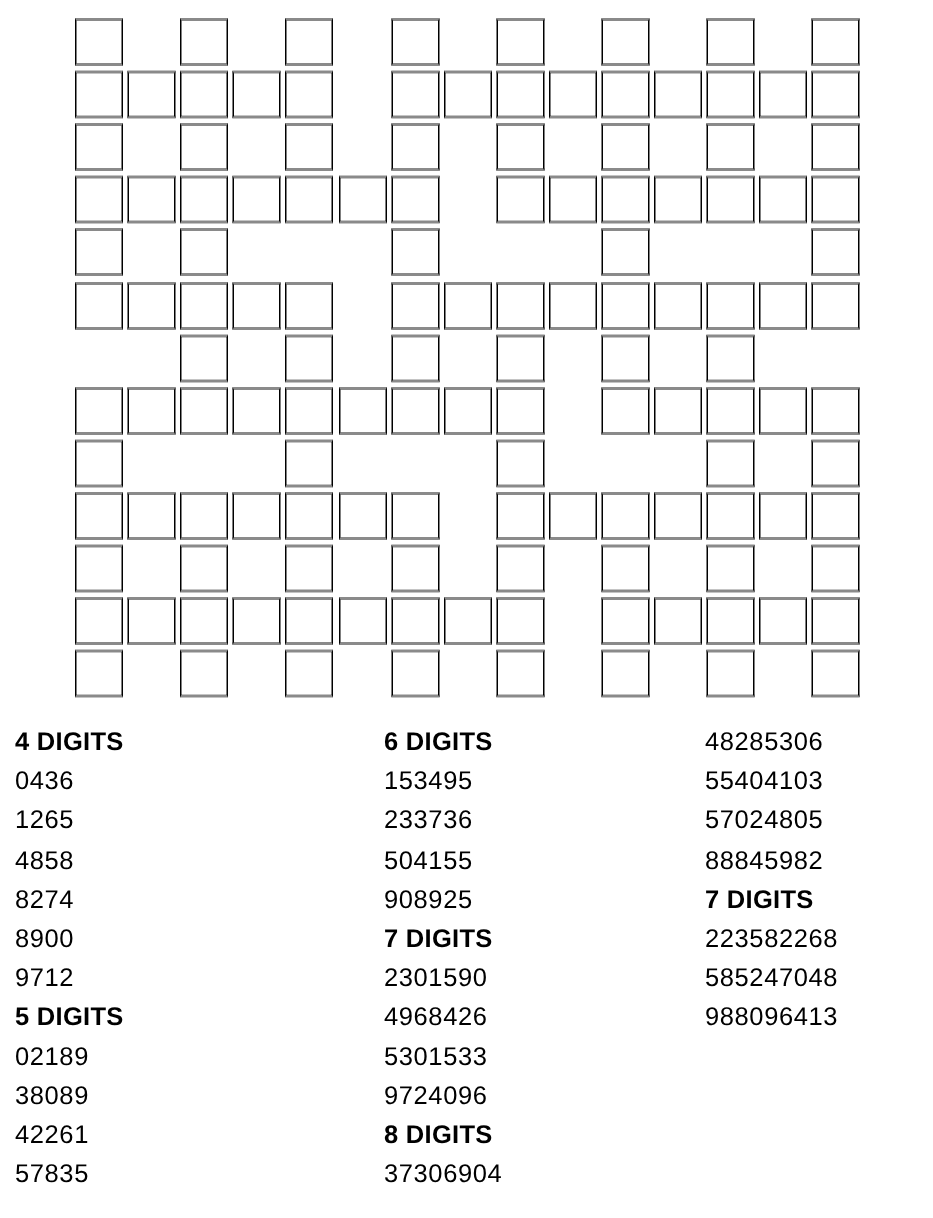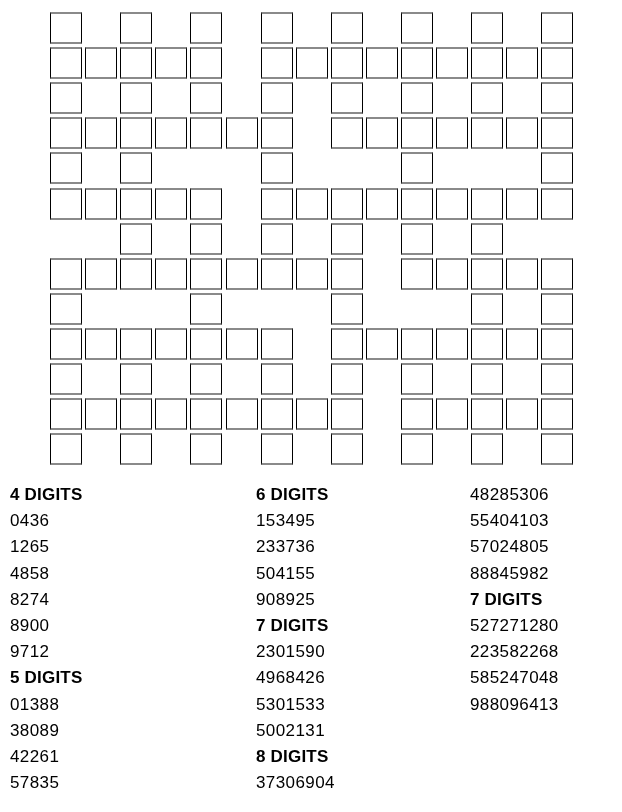--- a/index.html
+++ b/index.html
@@ -173,43 +173,42 @@
 <div id="lists">
   <div class="list-col" id="list-col-0" style="left: 10px;">
       <div class="line header">4 DIGITS</div>
       <div class="line">0436</div>
       <div class="line">1265</div>
       <div class="line">4858</div>
       <div class="line">8274</div>
       <div class="line">8900</div>
       <div class="line">9712</div>
       <div class="line header">5 DIGITS</div>
-      <div class="line">01388</div>
+      <div class="line">02189</div>
       <div class="line">38089</div>
       <div class="line">42261</div>
       <div class="line">57835</div>
     </div>
   <div class="list-col" id="list-col-1" style="left: 256px;">
       <div class="line header">6 DIGITS</div>
       <div class="line">153495</div>
       <div class="line">233736</div>
       <div class="line">504155</div>
       <div class="line">908925</div>
       <div class="line header">7 DIGITS</div>
       <div class="line">2301590</div>
       <div class="line">4968426</div>
       <div class="line">5301533</div>
-      <div class="line">5002131</div>
+      <div class="line">9724096</div>
       <div class="line header">8 DIGITS</div>
       <div class="line">37306904</div>
     </div>
   <div class="list-col" id="list-col-2" style="left: 470px;">
       <div class="line">48285306</div>
       <div class="line">55404103</div>
       <div class="line">57024805</div>
       <div class="line">88845982</div>
       <div class="line header">7 DIGITS</div>
-      <div class="line">527271280</div>
       <div class="line">223582268</div>
       <div class="line">585247048</div>
       <div class="line">988096413</div>
     </div>
 </div>
 
 </body></html>

